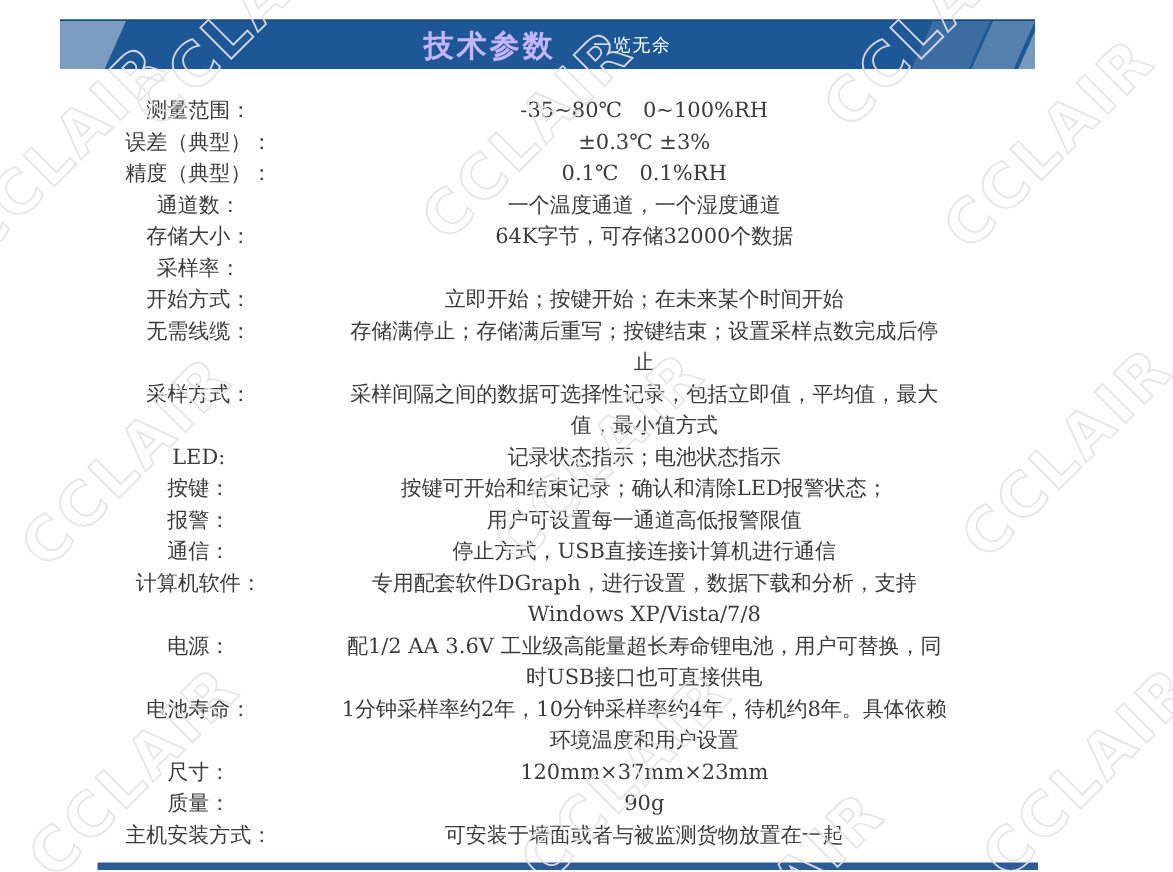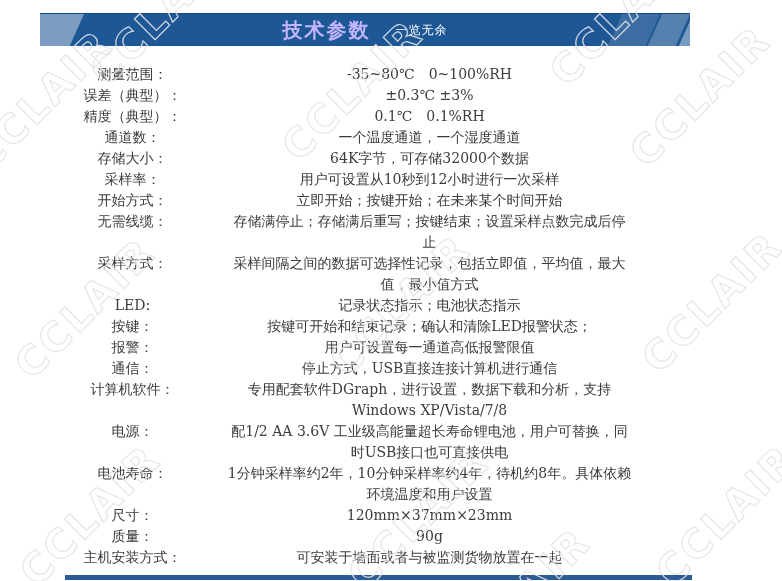--- a/index.html
+++ b/index.html
@@ -73,21 +73,20 @@
     <div class="row">
       <div class="label">通道数：</div>
       <div class="value">一个温度通道，一个湿度通道</div>
     </div>
     <div class="row">
       <div class="label">存储大小：</div>
       <div class="value">64K字节，可存储32000个数据</div>
     </div>
     <div class="row">
       <div class="label">采样率：</div>
-      <div class="value">用户可设置从10秒到12小时进行一次采样</div>
     </div>
     <div class="row">
       <div class="label">开始方式：</div>
       <div class="value">立即开始；按键开始；在未来某个时间开始</div>
     </div>
     <div class="row">
       <div class="label">无需线缆：</div>
       <div class="value">存储满停止；存储满后重写；按键结束；设置采样点数完成后停
 止</div>
     </div>

